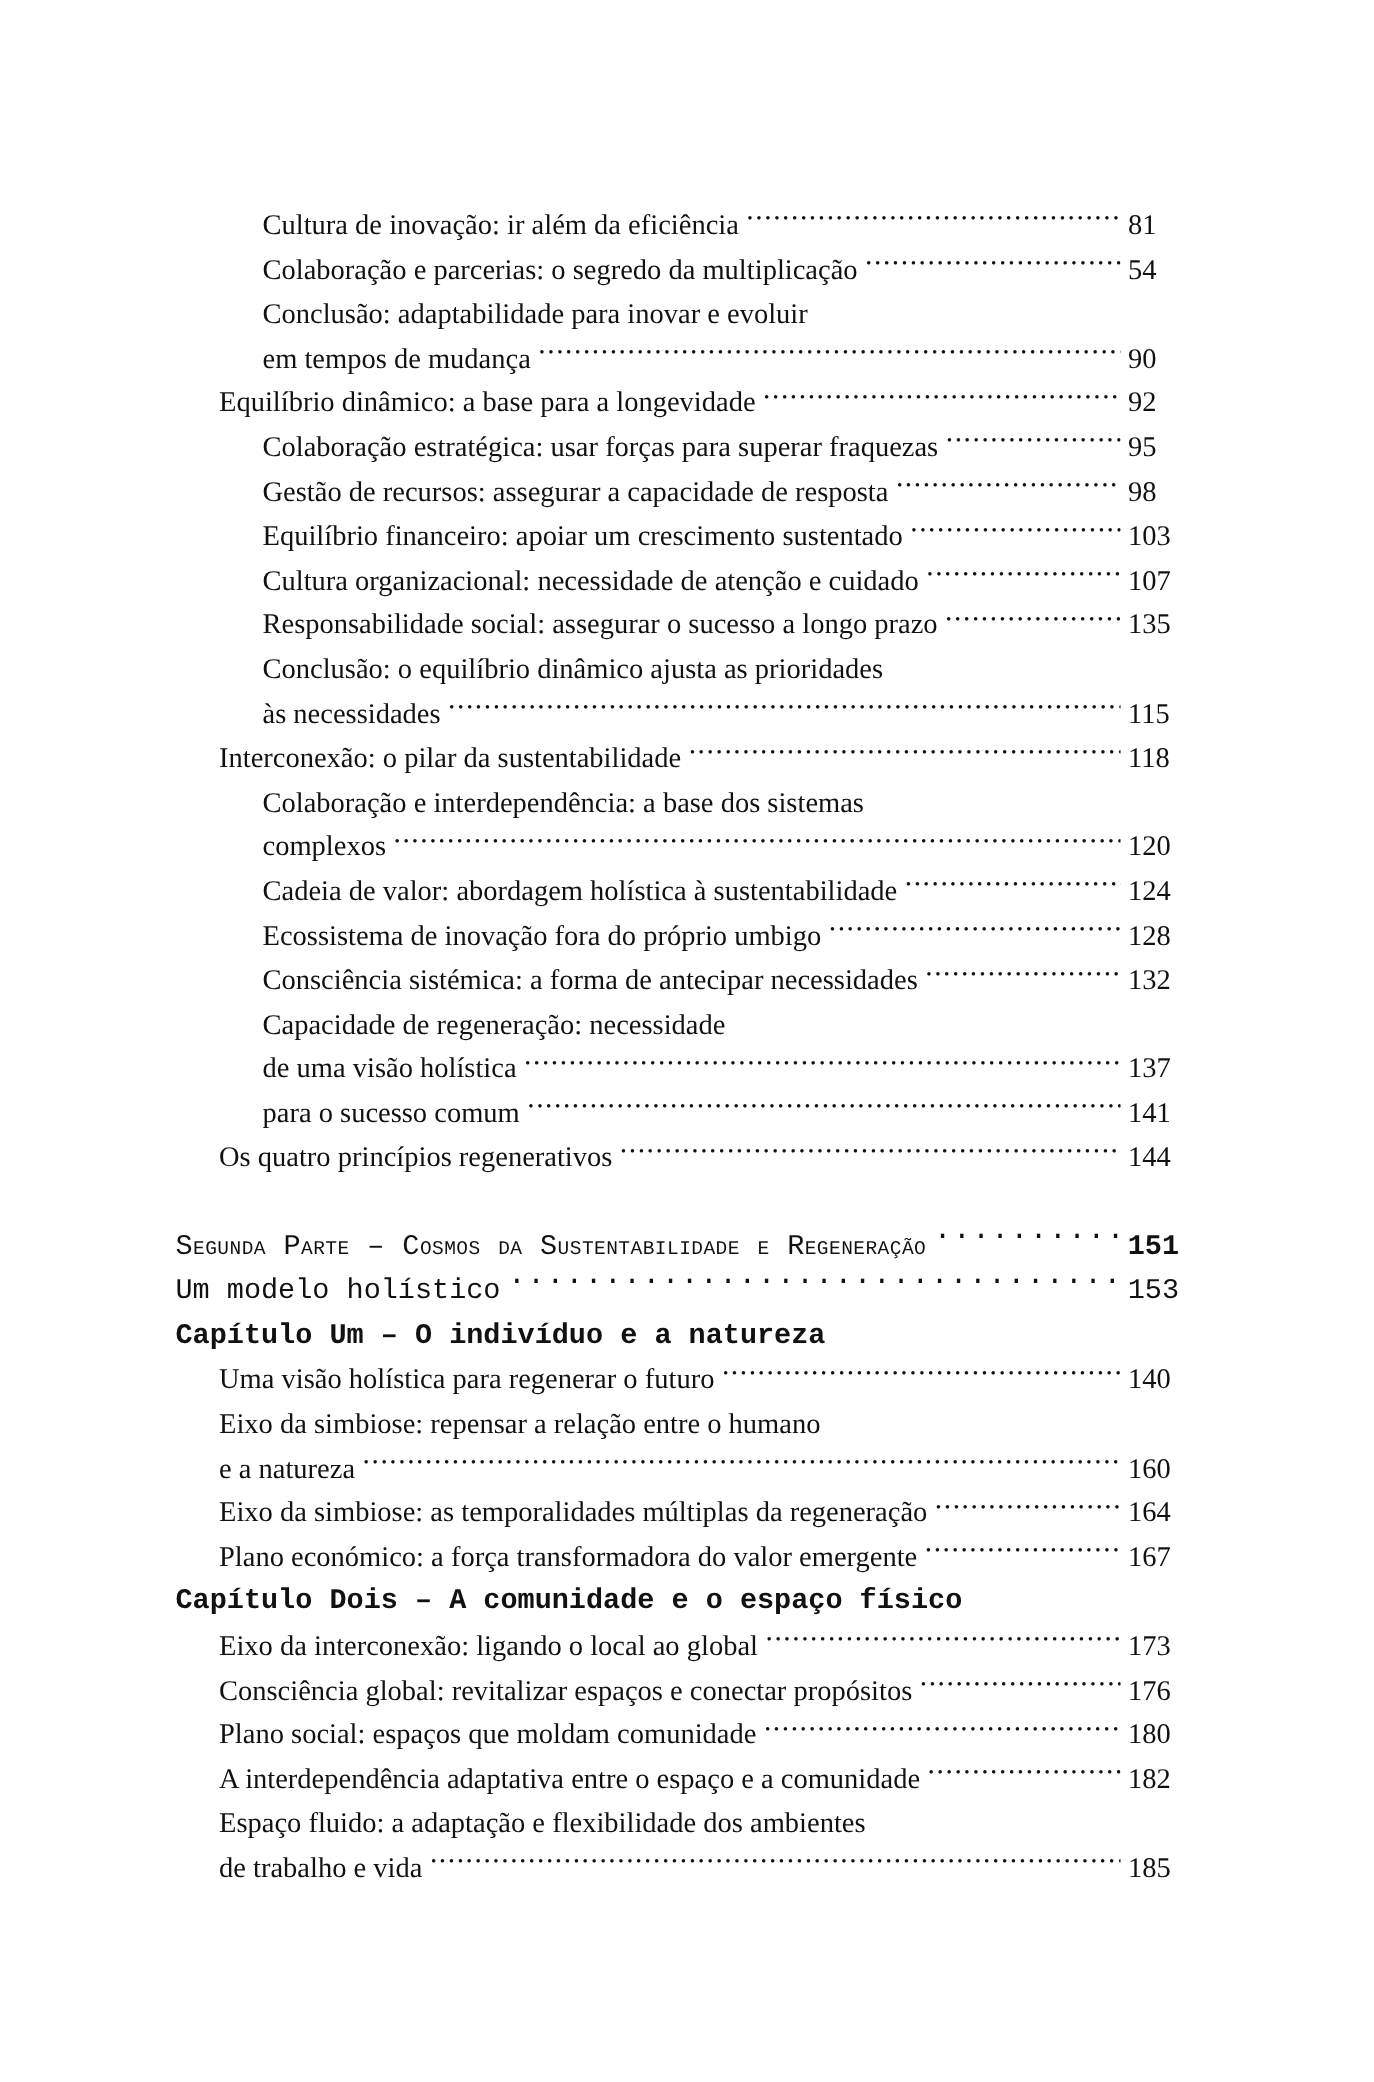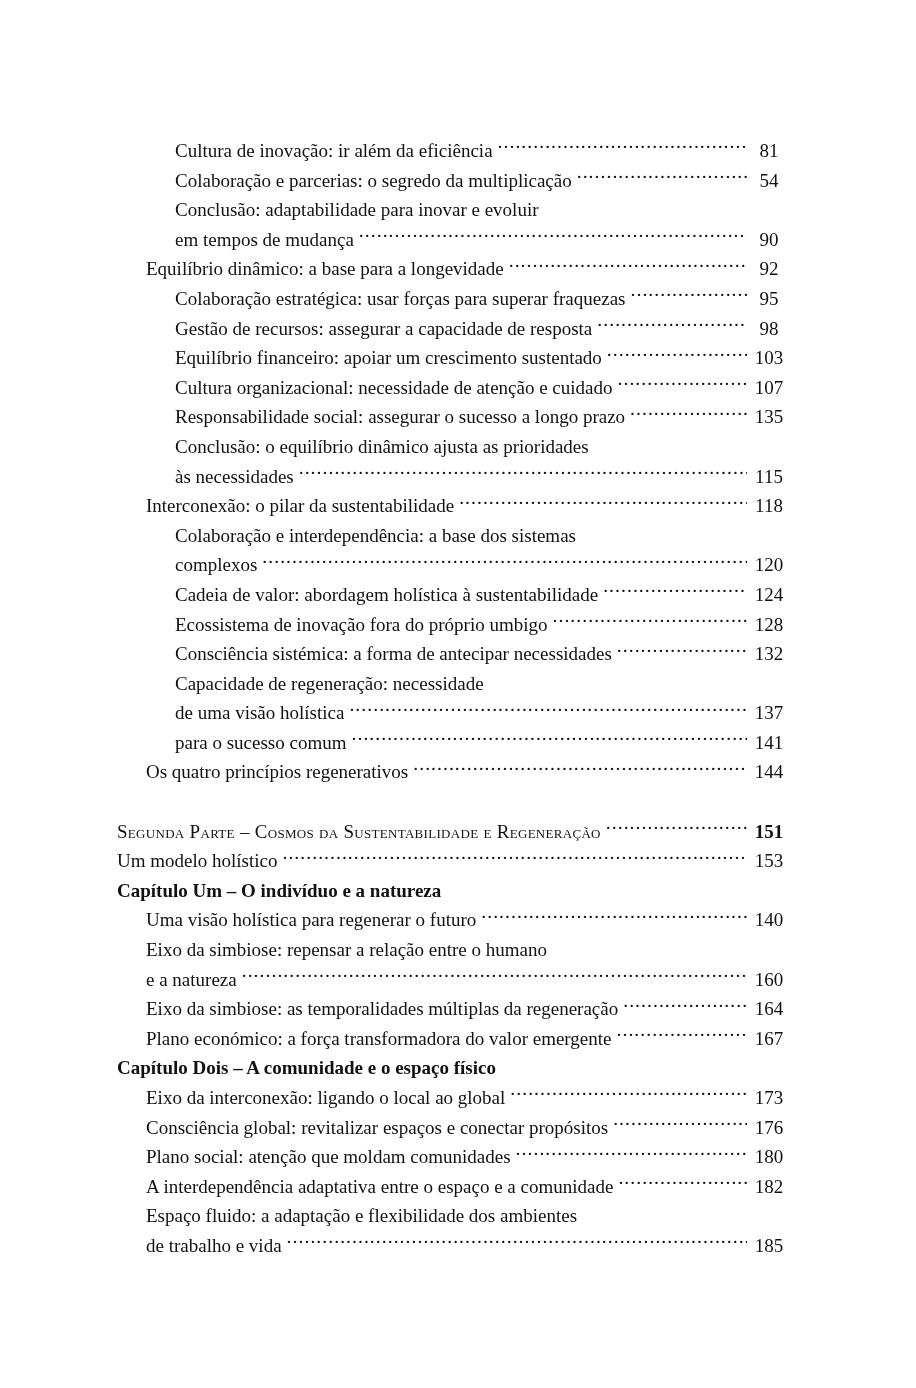--- a/index.html
+++ b/index.html
@@ -36,21 +36,21 @@
     display: flex;
     align-items: baseline;
     width: 100%;
     font-size: 19px;
     line-height: 29.6px;
     white-space: nowrap;
     box-sizing: border-box;
   }
 
   
-  .lvl-0 { padding-left: 0px; }
+  .lvl-0 { padding-left: 0px; font-family: Liberation Mono, monospace; }
   .lvl-1 { padding-left: 29px; }
   .lvl-2 { padding-left: 58px; }
 
   .entry-title {
     flex: 0 0 auto;
     padding-right: 5px;
   }
 
   .leader {
     flex: 1 1 auto;
@@ -65,21 +65,21 @@
     left: 0;
     bottom: 0;
     letter-spacing: 1.05px;
     font-size: 19.6px;
     color: #111111;
     white-space: nowrap;
   }
 
   .page-num {
     flex: 0 0 auto;
-    text-align: center;
+    text-align: left;
     padding-left: 5px;
     min-width: 34px;
   }
 
   
   .part-heading .entry-title {
     font-variant: small-caps;
     letter-spacing: 0.3px;
   }
   .part-heading .page-num {
@@ -250,21 +250,21 @@
         <span class="entry-title">Eixo da interconexão: ligando o local ao global</span>
         <span class="leader"></span>
         <span class="page-num">173</span>
       </div>
       <div class="toc-entry lvl-1">
         <span class="entry-title">Consciência global: revitalizar espaços e conectar propósitos</span>
         <span class="leader"></span>
         <span class="page-num">176</span>
       </div>
       <div class="toc-entry lvl-1">
-        <span class="entry-title">Plano social: atenção que moldam comunidades</span>
+        <span class="entry-title">Plano social: espaços que moldam comunidade</span>
         <span class="leader"></span>
         <span class="page-num">180</span>
       </div>
       <div class="toc-entry lvl-1">
         <span class="entry-title">A interdependência adaptativa entre o espaço e a comunidade</span>
         <span class="leader"></span>
         <span class="page-num">182</span>
       </div>
       <div class="toc-entry lvl-1 no-leader">
         <span class="entry-title">Espaço fluido: a adaptação e flexibilidade dos ambientes</span>

